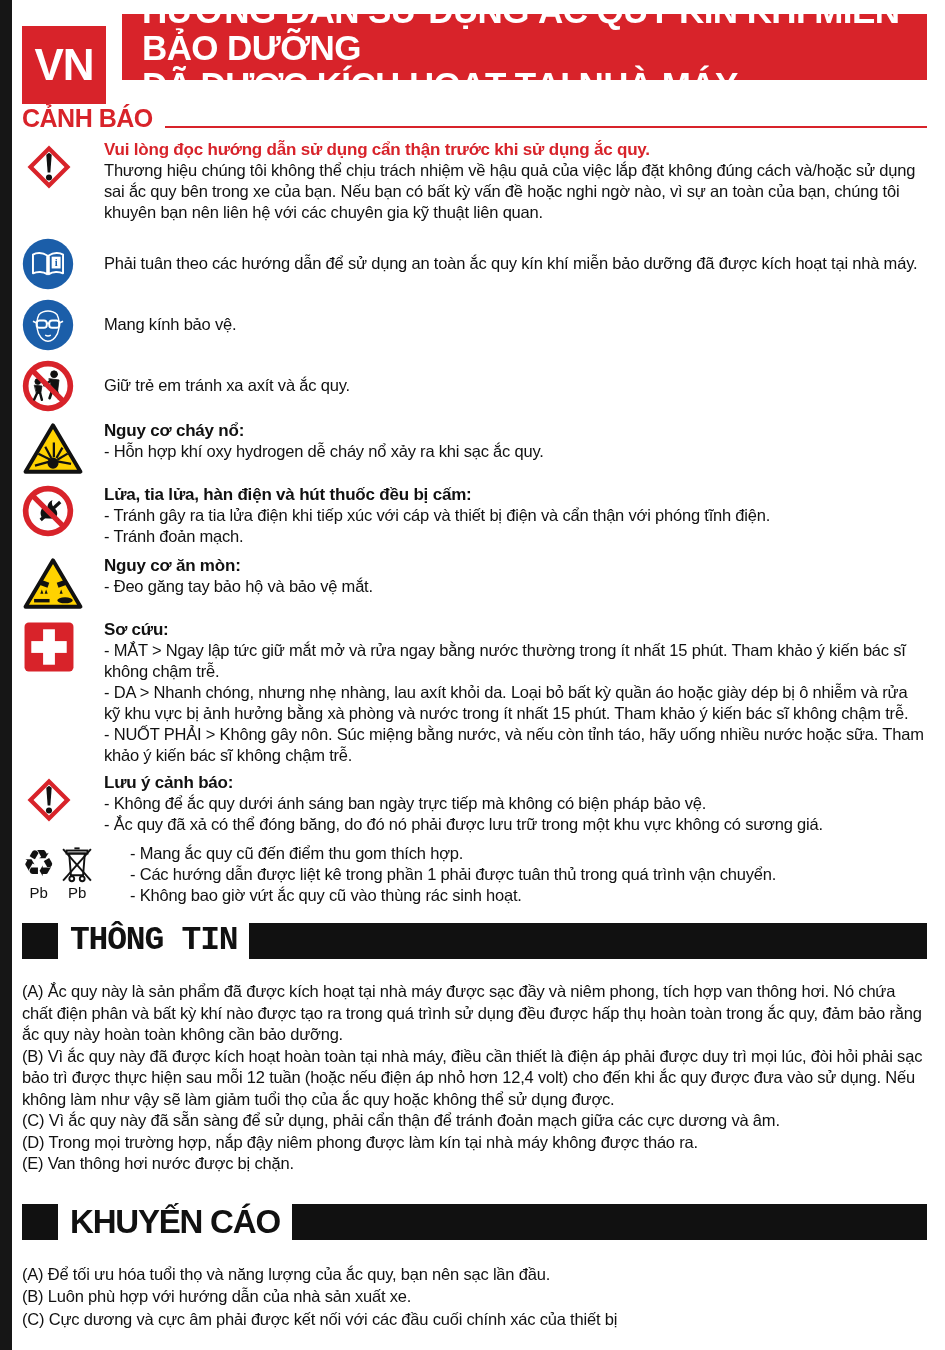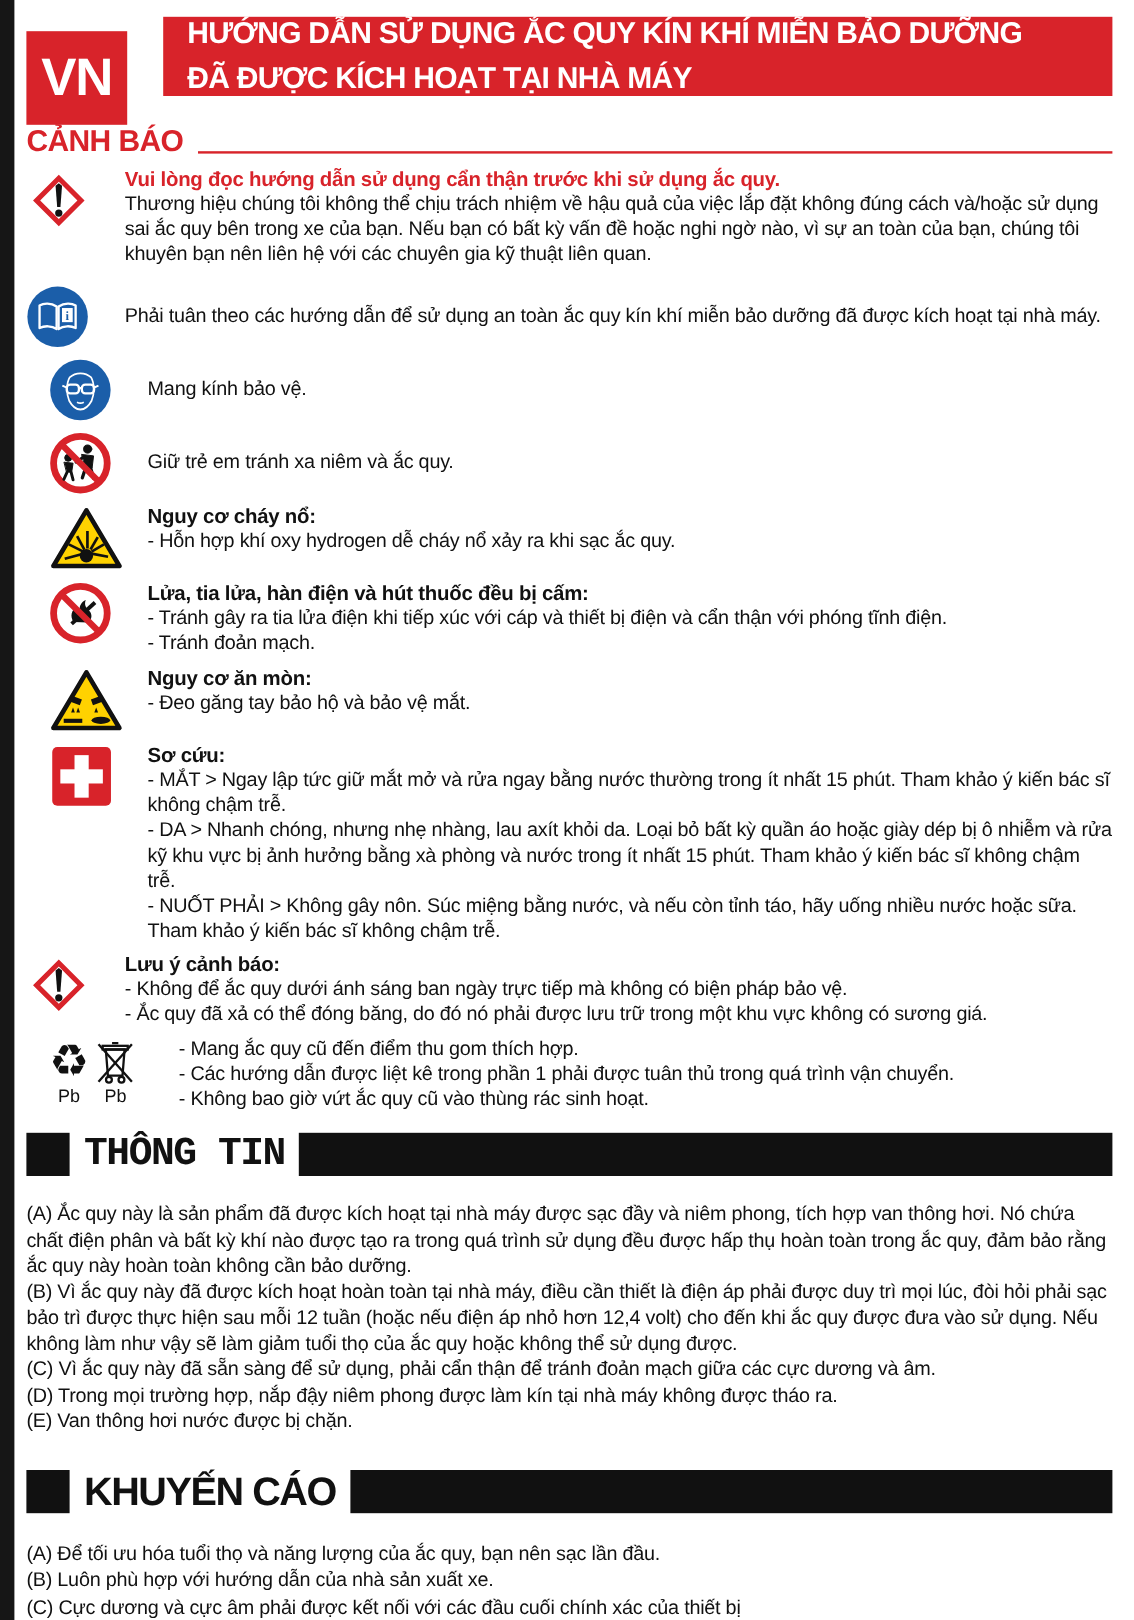--- a/index.html
+++ b/index.html
@@ -13,35 +13,35 @@
   body{font-family:"Liberation Sans",sans-serif;color:var(--ink);}
   .page{position:relative;width:945px;height:1350px;background:#fff;overflow:hidden;}
   .edge-strip{position:absolute;left:0;top:0;width:12px;height:1350px;background:#161616;}
   .content{margin-left:22px;margin-right:18px;padding-top:14px;}
 
   
   .hdr{display:flex;gap:16px;align-items:stretch;height:66px;}
   .vn-badge{flex:0 0 84px;background:var(--red);color:#fff;display:flex;align-items:center;justify-content:center;
     font-size:44px;font-weight:700;margin-top:12px;height:78px;letter-spacing:-1px;}
   .banner{flex:1;background:var(--red);color:#fff;display:flex;flex-direction:column;justify-content:center;
-    padding:4px 20px;font-weight:700;font-size:25px;line-height:37px;letter-spacing:-0.6px;margin-left:14px;}
+    padding:4px 20px;font-weight:700;font-size:35px;line-height:37px;letter-spacing:-0.6px;}
 
   
   .warn-title{margin-top:24px;display:flex;align-items:flex-end;gap:12px;}
   .warn-title .t{color:var(--red);font-size:25px;font-weight:700;letter-spacing:-0.5px;white-space:nowrap;}
   .warn-title .rule{flex:1;border-bottom:2.5px solid var(--red);margin-bottom:5px;}
 
   
   .warn{display:flex;align-items:flex-start;}
   .warn .ic{flex:0 0 82px;padding-top:1px;display:flex;gap:4px;align-items:flex-start;}
   .warn .tx{flex:1;font-size:16.5px;line-height:21px;letter-spacing:-0.2px;}
   .warn.center .tx{align-self:center;}
   .h-red{color:var(--red);font-weight:700;font-size:17px;}
   .h-b{font-weight:700;font-size:17px;}
-  .mt10{margin-top:6px;} .mt14{margin-top:14px;} .mt8{margin-top:8px;margin-left:19px;}
+  .mt10{margin-top:6px;} .mt14{margin-top:14px;} .mt8{margin-top:8px;}
   .pb-icon{display:flex;flex-direction:column;align-items:center;line-height:1;}
   .pb-icon .lbl{font-weight:400;font-size:15px;margin-top:1px;}
   .recycle-glyph{font-family:"DejaVu Sans",sans-serif;font-size:37px;line-height:40px;color:#111;}
   .warn.recycle .ic{flex:0 0 108px;}
 
   
   .sec-hdr{display:flex;align-items:center;gap:12px;}
   .sec-hdr .sq{width:36px;height:36px;background:#111;flex:0 0 36px;}
   .sec-hdr .t{font-size:33px;font-weight:800;letter-spacing:-1.2px;white-space:nowrap;}
   .sec-hdr .bar{flex:1;height:36px;background:#111;}
@@ -129,21 +129,21 @@
             <line x1="34.5" y1="26" x2="27.5" y2="31" stroke-width="3"></line>
             <circle cx="19.5" cy="26.5" r="3.6"></circle>
             <path d="M15.5 31 L24.5 32 L23 41.5 L18 40.8 Z"></path>
             <line x1="18.5" y1="41" x2="15" y2="48.5" stroke-width="3"></line>
             <line x1="22.5" y1="41.5" x2="24.5" y2="49" stroke-width="3"></line>
           </g>
           <line x1="13" y1="13" x2="51" y2="51" stroke="#D8232A" stroke-width="6.5"></line>
         </svg>
       </div>
       <div class="tx">
-        <div>Giữ trẻ em tránh xa niêm và ắc quy.</div>
+        <div>Giữ trẻ em tránh xa axít và ắc quy.</div>
       </div>
     </div>
 
     <div class="warn mt8">
       <div class="ic">
         <svg viewBox="0 0 72 64" width="62" height="55">
           <polygon points="36,5 68,59 4,59" fill="#FFD200" stroke="#111" stroke-width="4.5" stroke-linejoin="round"></polygon>
           <g stroke="#111" stroke-width="2.6">
             <line x1="33" y1="47" x2="15" y2="52"></line>
             <line x1="33" y1="45" x2="19" y2="38"></line>

